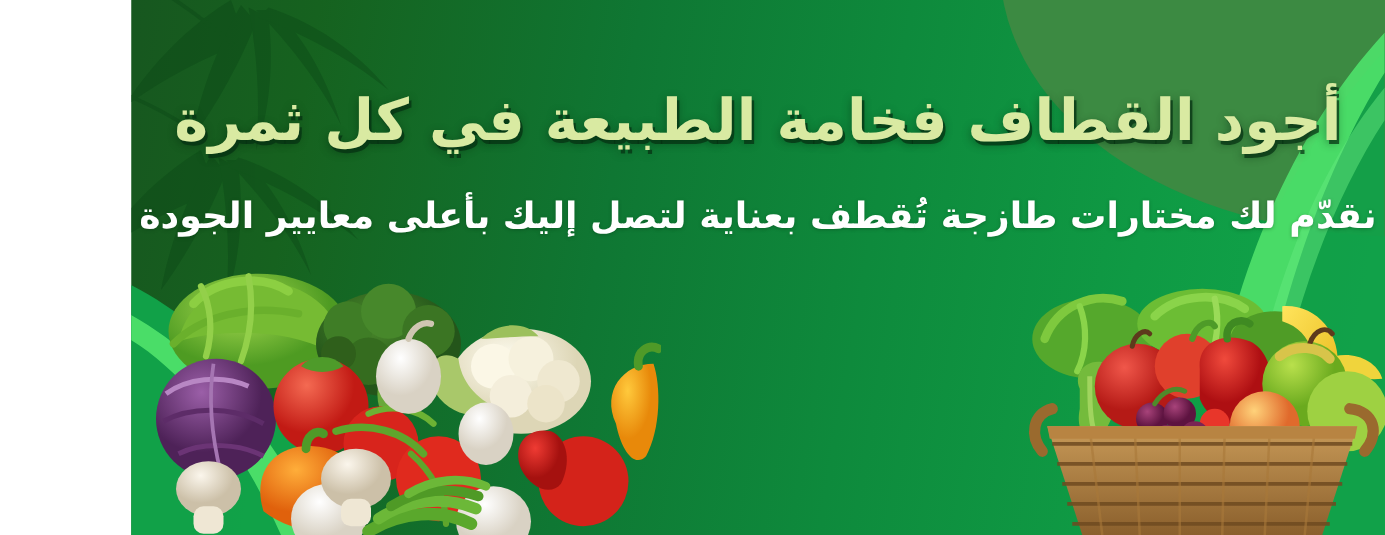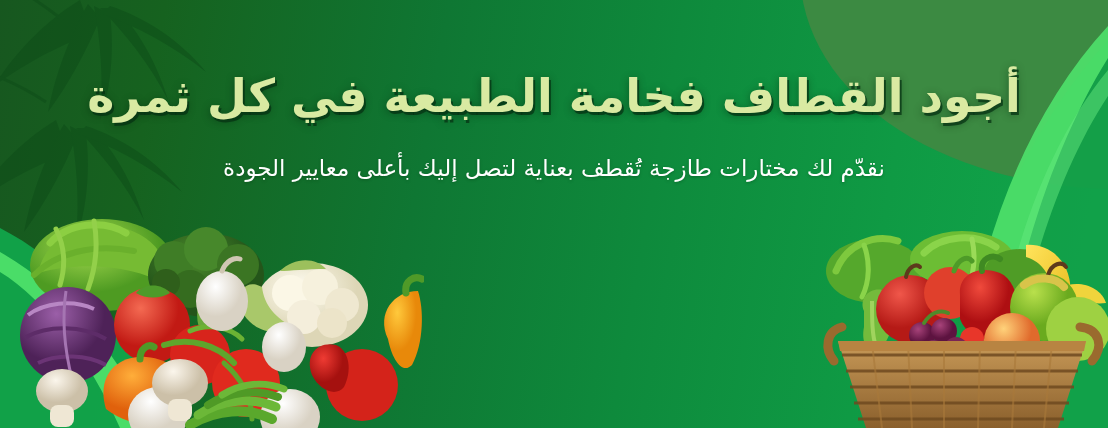--- a/index.html
+++ b/index.html
@@ -1,21 +1,21 @@
 <!DOCTYPE html>
 <html lang="ar" dir="rtl"><head>
 <meta charset="utf-8">
 <title>Arabic Produce Banner</title>
 <style>
   html,body{margin:0;padding:0;background:#ffffff;}
   body{font-family:"DejaVu Sans","Liberation Sans",sans-serif;}
 
   .banner{
     position:relative;
-    width:1108px;
+    width:1003px;
     height:428px;
     overflow:hidden;
     background:linear-gradient(100deg,#17571f 0%,#16621f 14%,#0f7733 38%,#0e8a3c 58%,#0f9a44 78%,#11a84c 100%);
   }
 
   
   .bg-layer{position:absolute;inset:0;pointer-events:none;}
 
   
   .corner-wedge{
@@ -62,22 +62,22 @@
     font-weight:700;
     line-height:1.25;
     letter-spacing:.5px;
     color:#d9eaa2;
     text-shadow:2px 3px 0 rgba(5,48,18,.72), 0 2px 8px rgba(3,35,12,.45);
     direction:rtl;
     white-space:nowrap;
   }
   .subhead{
     margin:26px 0 0;
-    font-size:23px;
-    font-weight:400;
+    font-size:29px;
+    font-weight:700;
     line-height:1.4;
     color:#ffffff;
     text-shadow:0 1px 3px rgba(5,48,18,.35);
     direction:rtl;
     white-space:nowrap;
   }
 
   
   .produce{position:absolute;bottom:0;z-index:5;}
   .produce-veg{left:-6px;bottom:0;width:430px;height:215px;}

